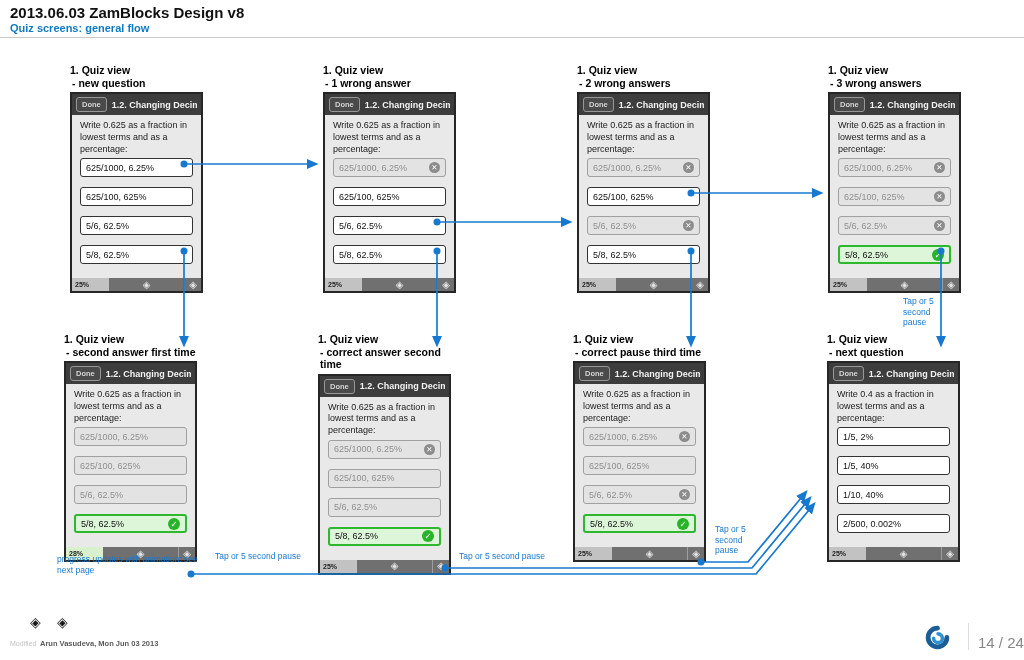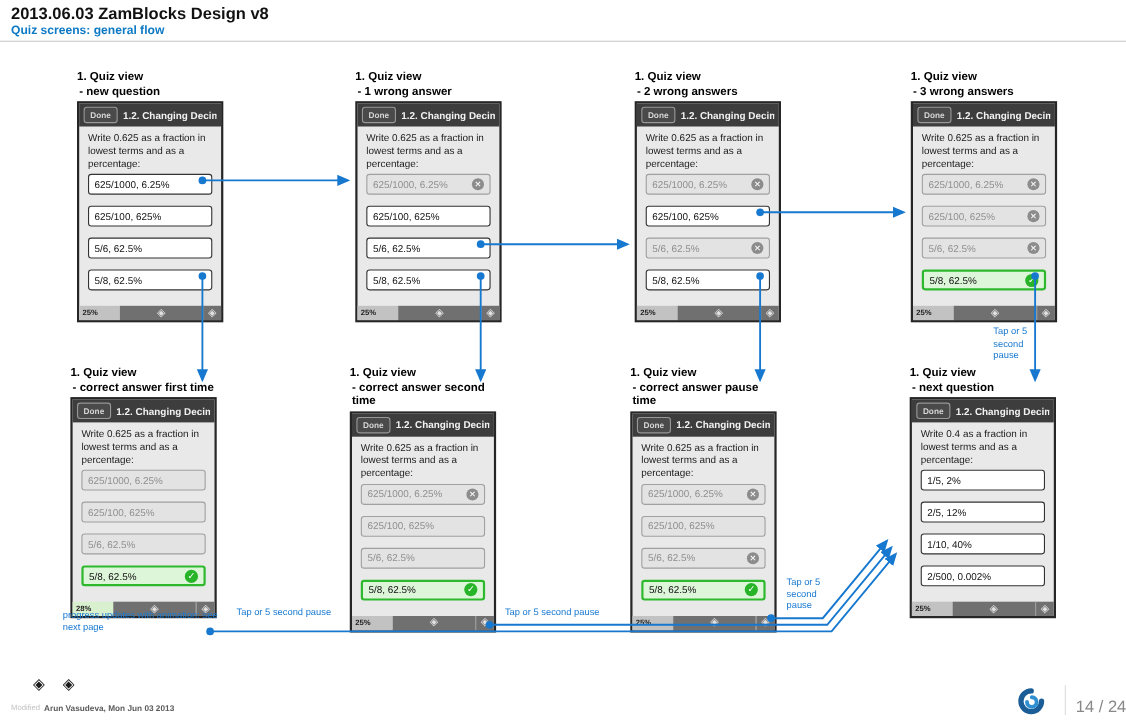--- a/index.html
+++ b/index.html
@@ -225,21 +225,21 @@
         <div class="bar-right">
             <span class="diamond">◈</span>
           </div>
       </div>
     </div>
   </div>
 
   <div class="screen" style="left:64px;top:333px">
     <div class="screen-label">
       <div>1. Quiz view</div>
-      <div class="l2">- correct answer first time</div>
+      <div class="l2">- second answer first time</div>
     </div>
     <div class="phone">
       <div class="navbar">
         <button class="done-btn">Done</button>
         <div class="nav-title">1.2. Changing Decimal N...</div>
       </div>
       <div class="question">Write 0.625 as a fraction in lowest terms and as a percentage:</div>
       <div class="answers">
         <div class="answer dimmed">
             <span>625/1000, 6.25%</span>
@@ -302,21 +302,21 @@
         <div class="bar-right">
             <span class="diamond">◈</span>
           </div>
       </div>
     </div>
   </div>
 
   <div class="screen" style="left:573px;top:333px">
     <div class="screen-label">
       <div>1. Quiz view</div>
-      <div class="l2">- correct answer pause time</div>
+      <div class="l2">- correct pause third time</div>
     </div>
     <div class="phone">
       <div class="navbar">
         <button class="done-btn">Done</button>
         <div class="nav-title">1.2. Changing Decimal N...</div>
       </div>
       <div class="question">Write 0.625 as a fraction in lowest terms and as a percentage:</div>
       <div class="answers">
         <div class="answer eliminated">
             <span>625/1000, 6.25%</span>
@@ -355,21 +355,21 @@
       <div class="navbar">
         <button class="done-btn">Done</button>
         <div class="nav-title">1.2. Changing Decimal N...</div>
       </div>
       <div class="question">Write 0.4 as a fraction in lowest terms and as a percentage:</div>
       <div class="answers">
         <div class="answer default">
             <span>1/5, 2%</span>
           </div>
         <div class="answer default">
-            <span>2/5, 12%</span>
+            <span>1/5, 40%</span>
           </div>
         <div class="answer default">
             <span>1/10, 40%</span>
           </div>
         <div class="answer default">
             <span>2/500, 0.002%</span>
           </div>
       </div>
       <div class="statusbar">
         <div class="progress">25%</div>

